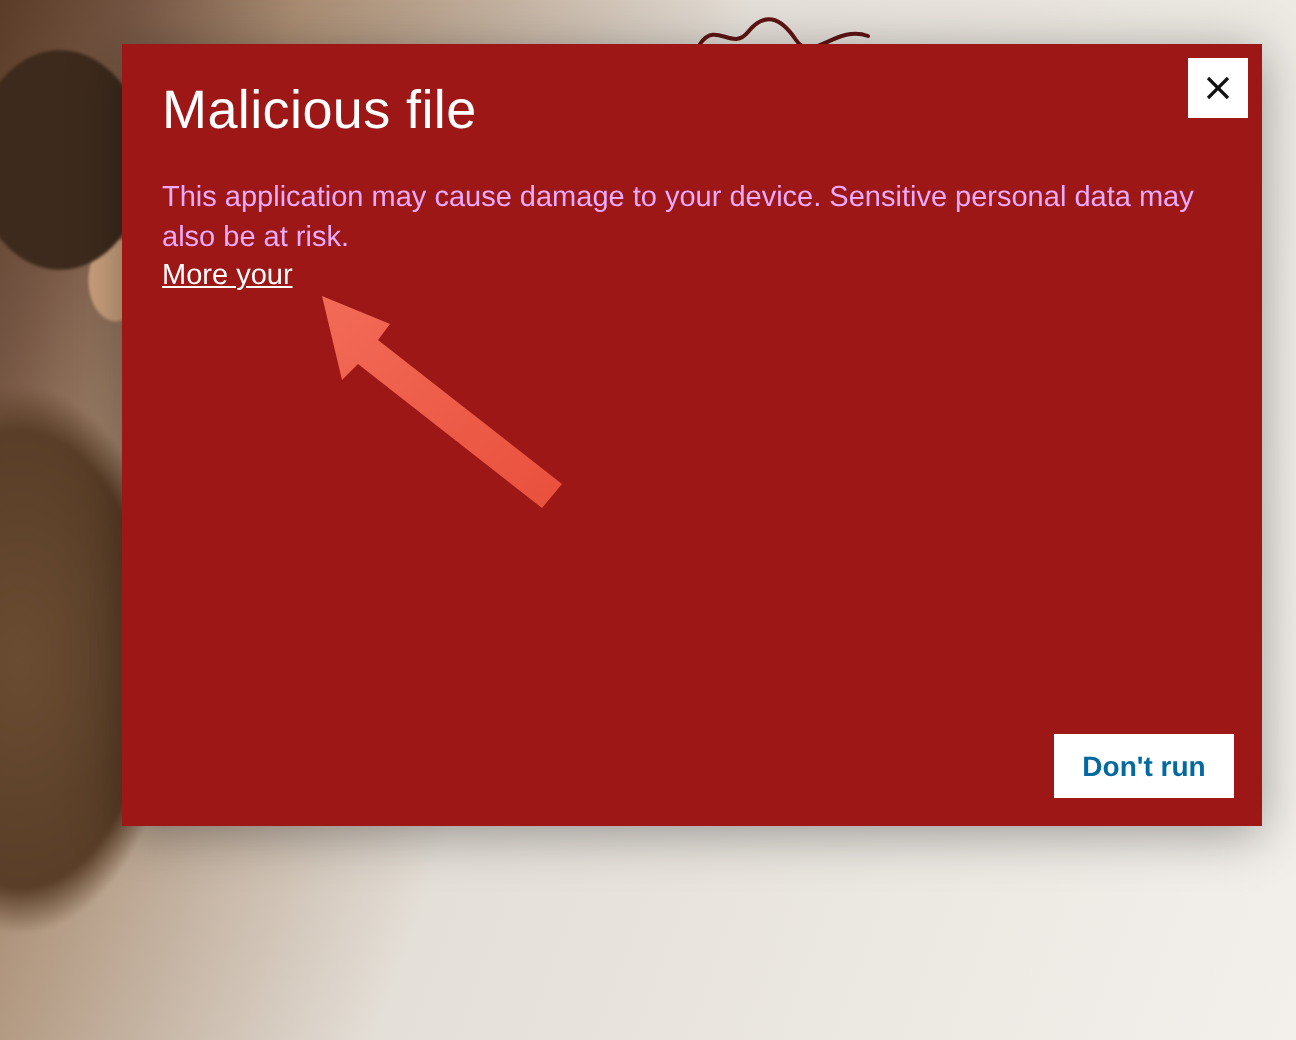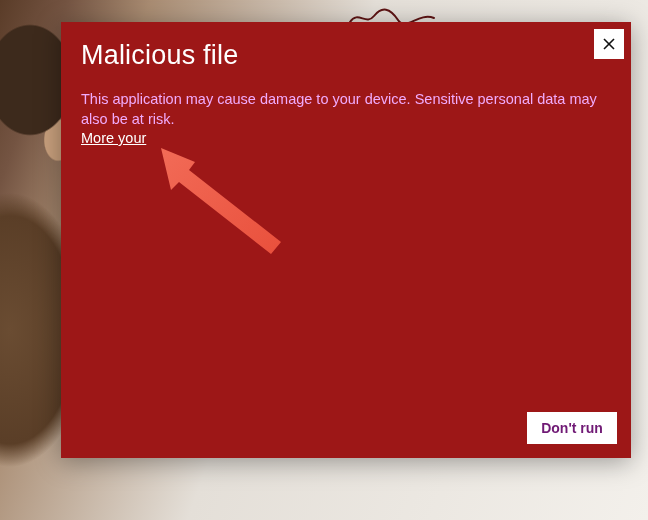--- a/index.html
+++ b/index.html
@@ -19,21 +19,21 @@
       filter: blur(0.4px);
     }
     
     .scribble {
       position: absolute; top: 4px; right: 210px; width: 90px; height: 26px;
     }
     .scribble path { stroke: #5e1414; stroke-width: 2; fill: none; stroke-linecap: round; }
     .dialog {
       position: absolute;
       left: 61px; top: 22px;
-      width: 570px; height: 436px;
+      width: 570px; height: 391px;
       background: #9d1717;
       color: #ffffff;
       box-shadow: 0 4px 24px rgba(0,0,0,0.35);
     }
     .close-btn {
       position: absolute; top: 7px; right: 7px;
       width: 30px; height: 30px;
       background: #ffffff;
       display: flex; align-items: center; justify-content: center;
       cursor: pointer;
@@ -54,21 +54,21 @@
       position: absolute; left: 20px; top: 108px;
       font-size: 14.5px; font-weight: 400;
       color: #ffffff;
       text-decoration: underline;
       cursor: pointer;
     }
     .dont-run {
       position: absolute; right: 14px; bottom: 14px;
       min-width: 90px; height: 32px;
       padding: 0 14px;
-      background: #ffffff; color: #701a75;
+      background: #ffffff; color: #0369a1;
       border: none;
       font-family: inherit; font-size: 14px; font-weight: 600;
       cursor: pointer;
     }
     .arrow-annotation {
       position: absolute;
       left: 78px; top: 112px;
       width: 160px; height: 130px;
       pointer-events: none;
     }

